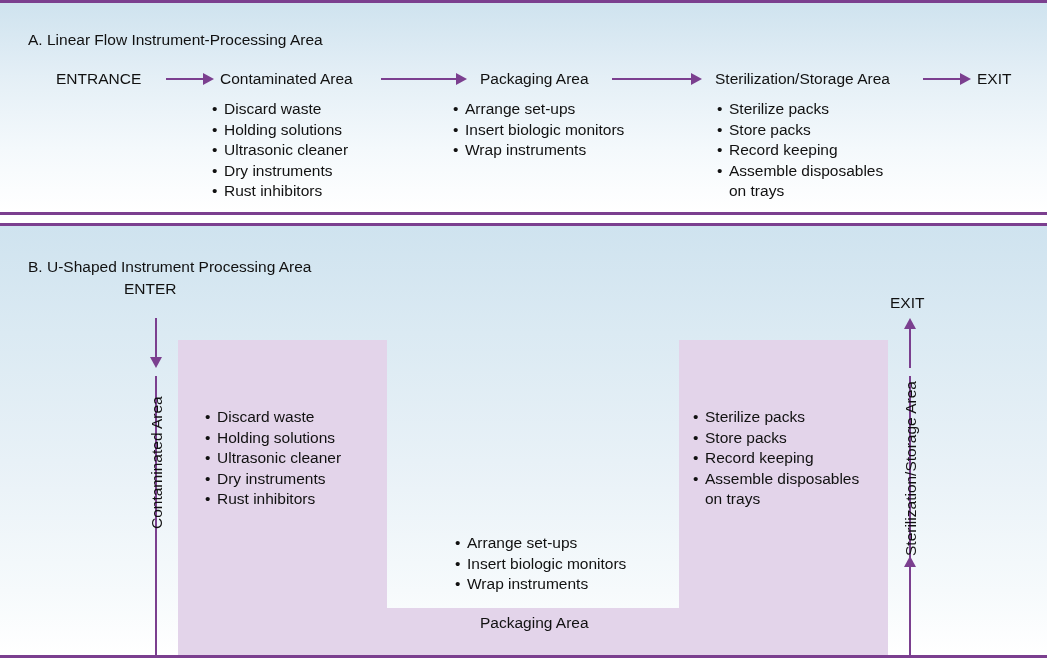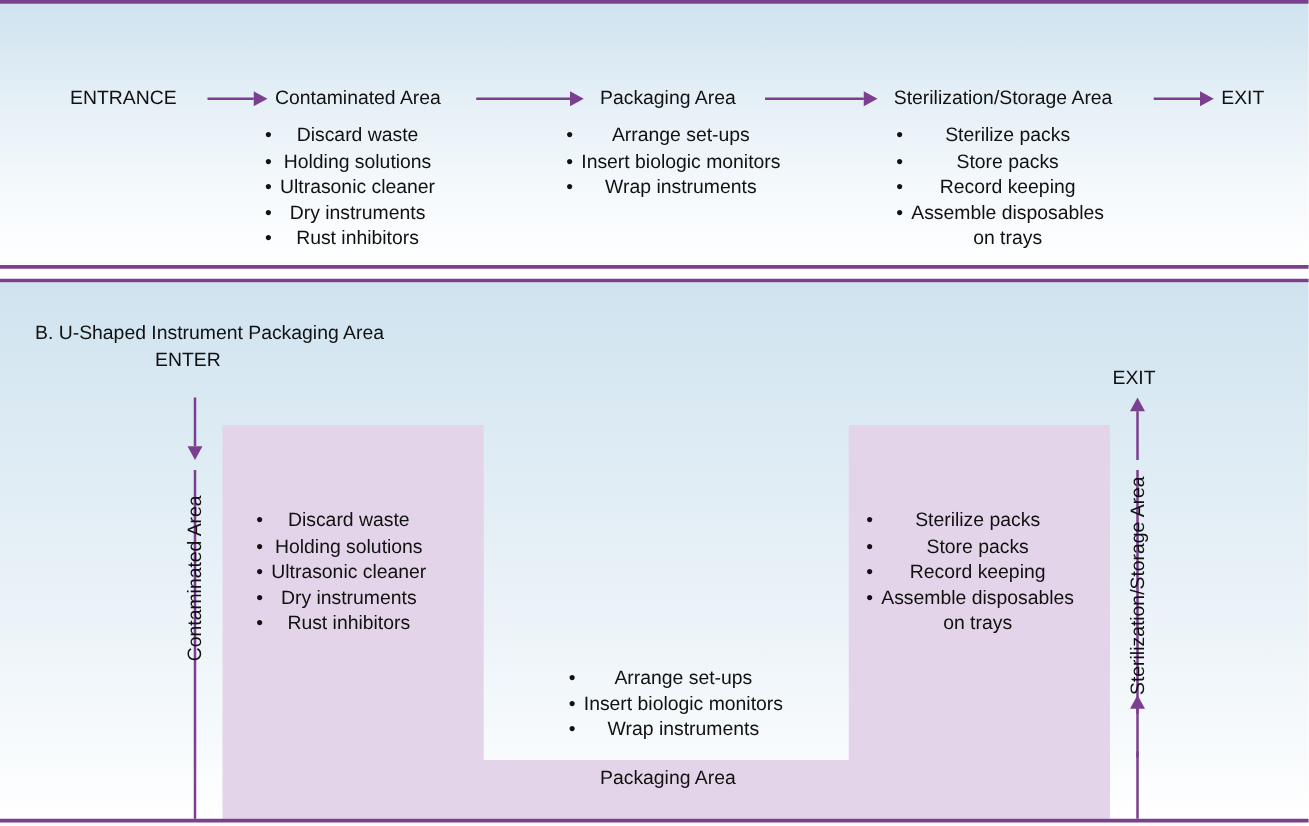--- a/index.html
+++ b/index.html
@@ -79,21 +79,21 @@
     white-space: nowrap;
   }
 
   .bullets {
     position: absolute;
     font-size: 15.5px;
     color: #111111;
     line-height: 20.5px;
     white-space: nowrap;
   }
-  .bullets div { position: relative; padding-left: 12px; text-align: center; }
+  .bullets div { position: relative; padding-left: 12px; }
   .bullets div::before {
     content: "\2022";
     position: absolute;
     left: 0;
     top: 0;
   }
   .bullets div.cont { padding-left: 12px; }
   .bullets div.cont::before { content: ""; }
 
   
@@ -172,20 +172,21 @@
     transform: rotate(-90deg);
   }
 </style>
 </head>
 <body>
 
 <div class="page">
 
   <div class="panel-a">
 
+    <div class="caption cap-a">A. Linear Flow Instrument-Processing Area</div>
 
     <div class="node-label" style="left:56px; top:67px;">ENTRANCE</div>
 
     <div class="arrow-h" style="left:166px; top:70px; width:48px;">
       <div class="shaft" style="width:37px;"></div>
       <div class="head" style="left:37px;"></div>
     </div>
 
     <div class="node-label" style="left:220px; top:67px;">Contaminated Area</div>
     <div class="bullets" style="left:212px; top:96px;">
@@ -227,21 +228,21 @@
       <div class="head" style="left:37px;"></div>
     </div>
 
     <div class="node-label" style="left:977px; top:67px;">EXIT</div>
   </div>
 
   <div class="panel-divider"></div>
 
   <div class="panel-b">
 
-    <div class="caption cap-b" style="left:28px; top:32px;">B. U-Shaped Instrument Packaging Area</div>
+    <div class="caption cap-b" style="left:28px; top:32px;">B. U-Shaped Instrument Processing Area</div>
 
     <div class="node-label" style="left:124px; top:54px;">ENTER</div>
 
     <div class="node-label" style="left:890px; top:68px;">EXIT</div>
 
     <div class="arrow-v" style="left:150px; top:92px; height:50px;">
       <div class="shaft" style="height:39px;"></div>
       <div class="head-down" style="top:39px;"></div>
     </div>
 

